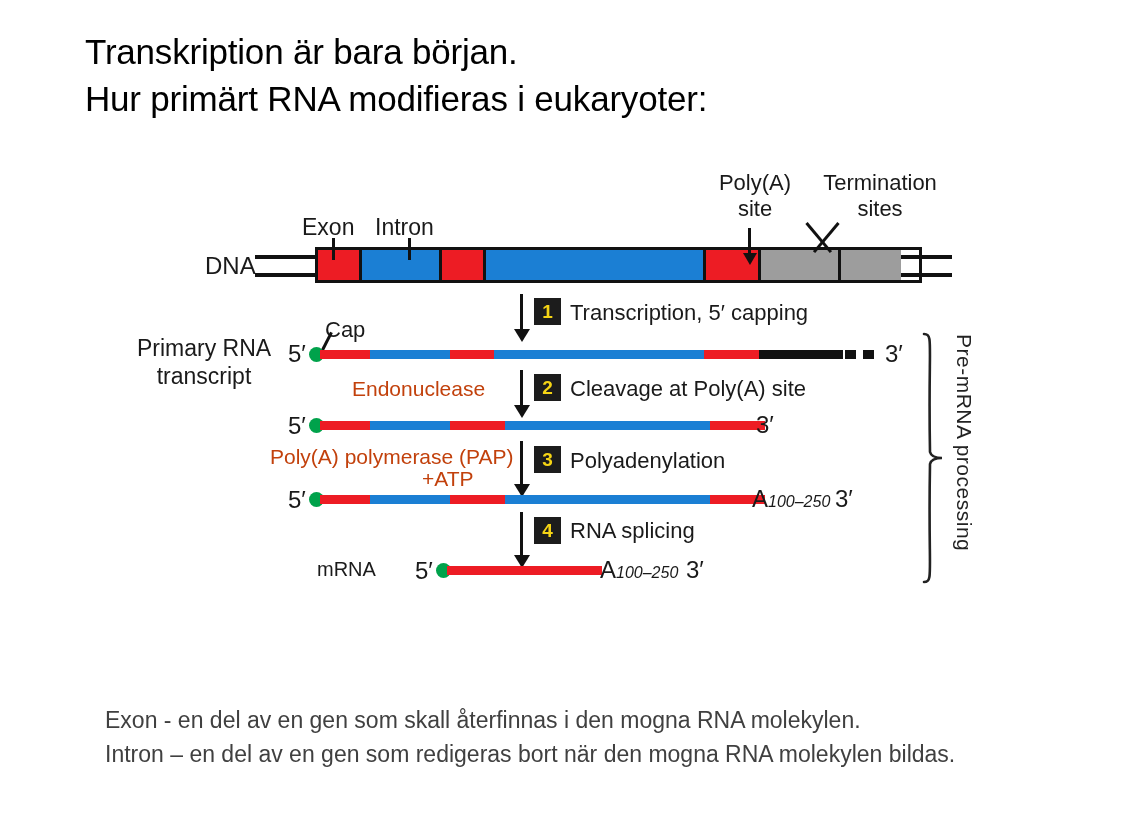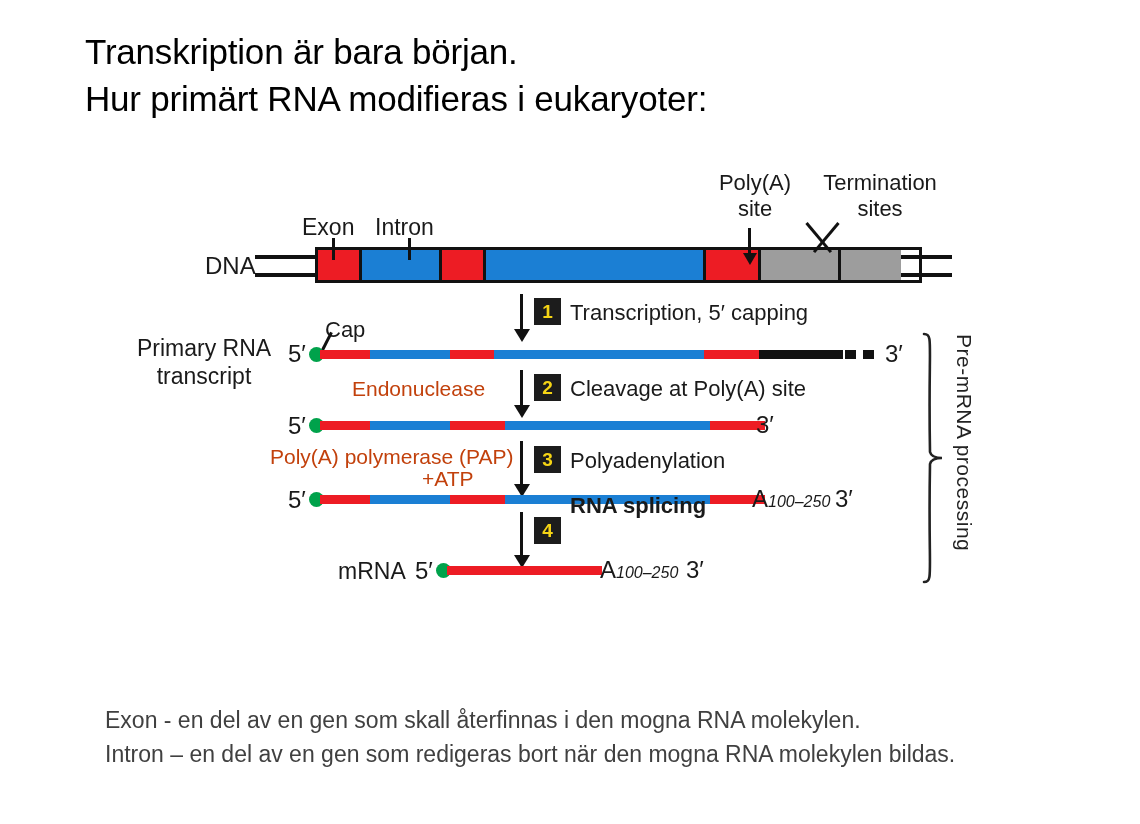--- a/index.html
+++ b/index.html
@@ -197,23 +197,23 @@
         <div class="seg" style="width: 205px; background: rgb(27, 127, 212);"></div>
         <div class="seg" style="width: 55px; background: rgb(237, 28, 36);"></div>
       </div>
     <div class="t" style="left:752px;top:485px;font-size:24px;">
       <span>A</span><span class="sub">100–250</span>
     </div>
     <div class="t prime" style="left:835px;top:485px;">3′</div>
 
     <div class="arrow" style="left:520px;top:512px;height:44px;"></div>
     <div class="num" style="left:534px;top:517px;">4</div>
-    <div class="t steplbl" style="left:570px;top:493px;font-weight:bold;">RNA splicing</div>
-
-    <div class="t" style="left:338px;top:558px;font-size:23px;text-align:center;">mRNA</div>
+    <div class="t steplbl" style="left:570px;top:518px;">RNA splicing</div>
+
+    <div class="t" style="left:317px;top:558px;font-size:20px;text-align:center;">mRNA</div>
     <div class="t prime" style="left:415px;top:557px;">5′</div>
     <div class="dot" style="left:436px;top:563px;"></div>
     <div class="rna" id="rna-3" style="left: 447px; top: 566px; width: 155px;">
         <div class="seg" style="width: 155px; background: rgb(237, 28, 36);"></div>
       </div>
     <div class="t" style="left:600px;top:556px;font-size:24px;">
       <span>A</span><span class="sub">100–250</span>
     </div>
     <div class="t prime" style="left:686px;top:556px;">3′</div>
 

